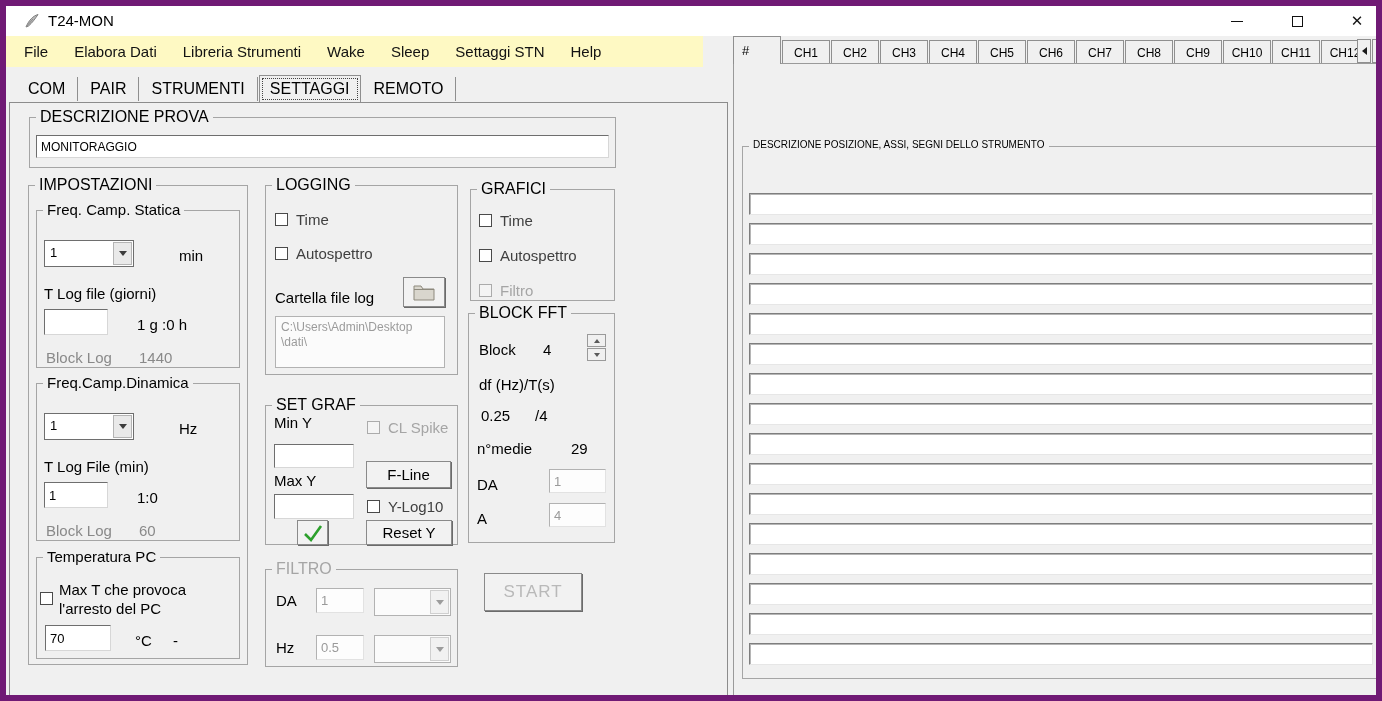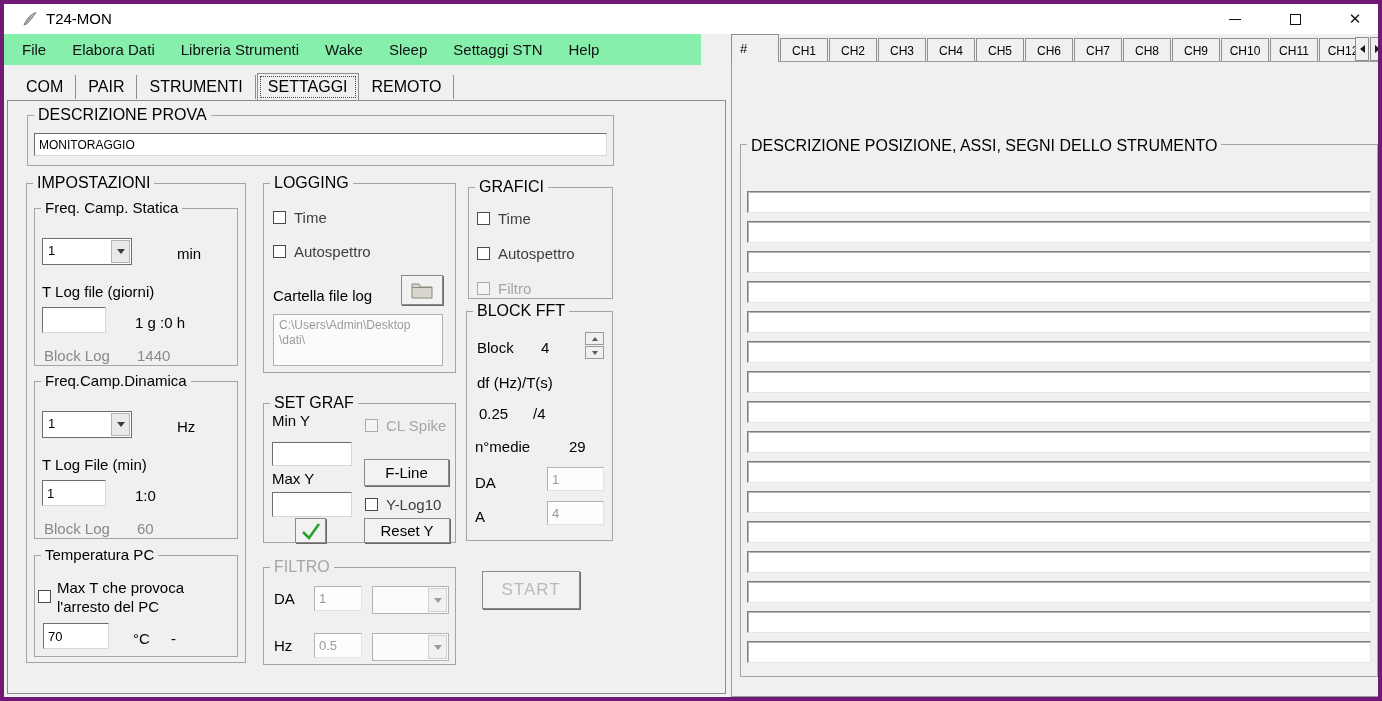--- a/index.html
+++ b/index.html
@@ -1,31 +1,31 @@
 <!DOCTYPE html>
 <html><head>
 <meta charset="utf-8">
 <style>
   * { margin:0; padding:0; box-sizing:border-box; }
   body { font-family:"Liberation Sans", sans-serif; background:#c8c8c8; }
   .window {
     position:relative; width:1382px; height:701px; background:#f0f0f0;
-    border:4px solid #701a75; overflow:hidden;
+    border:6px solid #701a75; overflow:hidden;
   }
   
   .titlebar { position:absolute; left:0; top:0; width:1378px; height:30px; background:#ffffff; }
   .title-icon { position:absolute; left:18px; top:7px; }
   .title-text { position:absolute; left:42px; top:6px; font-size:15px; color:#000; }
   .winbtn { position:absolute; top:0; width:46px; height:30px; display:flex; align-items:center; justify-content:center; font-size:15px; color:#111; }
   .btn-min { left:1208px; } .btn-max { left:1268px; } .btn-close { left:1328px; }
   .maxglyph { width:11px; height:11px; border:1px solid #111; }
   .minglyph { width:12px; height:0; border-top:1px solid #111; }
 
   
-  .menubar { position:absolute; left:0; top:30px; width:697px; height:31px; background:#86efac; display:flex; align-items:center; }
+  .menubar { position:absolute; left:0; top:30px; width:697px; height:31px; background:#fef9c3; display:flex; align-items:center; }
   .menu-item { font-size:15px; color:#121212; padding:5px 13px; white-space:nowrap; }
   .menu-item:first-child { margin-left:5px; }
 
   
   .tabstrip { position:absolute; left:10px; top:69px; height:27px; display:flex; align-items:center; }
   .tab { font-size:16px; color:#000; padding:2px 12px; border-right:1px solid #8f8f8f; line-height:20px; }
   .tab.selected { border:1px solid #8f8f8f; outline:1px dotted #444; outline-offset:-4px; background:#f0f0f0; padding:3px 10px; margin:0 1px; }
 
   
   .left-panel { position:absolute; left:3px; top:96px; width:719px; height:594px; border:1px solid #8c8c8c; background:#f0f0f0; }
@@ -35,21 +35,21 @@
   .chstrip { position:absolute; left:727px; top:30px; width:651px; height:28px; overflow:hidden; }
   .ch-tab { position:absolute; top:4px; height:24px; width:48px; border:1px solid #8f8f8f; border-bottom:none; background:#f0f0f0; font-size:12px; color:#000; display:flex; align-items:center; justify-content:center; }
   .ch-tab.selected { top:0; height:28px; justify-content:flex-start; padding-left:8px; font-size:13px; z-index:3; }
   .ch-scroll { position:absolute; top:33px; width:14px; height:24px; background:#f0f0f0; border:1px solid #8f8f8f; display:flex; align-items:center; justify-content:center; z-index:4; }
   .tri-left { width:0; height:0; border-top:4px solid transparent; border-bottom:4px solid transparent; border-right:5px solid #1a1a1a; }
   .tri-right { width:0; height:0; border-top:4px solid transparent; border-bottom:4px solid transparent; border-left:5px solid #1a1a1a; }
 
   
   .fs { position:absolute; border:1px solid #a5a5a5; }
   .fs-legend { position:absolute; top:-10px; left:6px; background:#f0f0f0; padding:0 4px; font-size:16px; color:#000; white-space:nowrap; }
-  .fs-legend.small { font-size:16px; top:-8px; }
+  .fs-legend.small { font-size:10px; top:-8px; }
   .fs-legend.gray, .gray-text { color:#a5a5a5; }
 
   .lbl { position:absolute; font-size:15px; color:#000; white-space:nowrap; }
   .lbl.dim { color:#898989; }
 
   
   .inp { position:absolute; background:#fff; border:1px solid; border-color:#6e6e6e #d7d7d7 #d7d7d7 #6e6e6e; font-family:inherit; font-size:13px; color:#000; padding:2px 4px; outline:none; }
   .inp.disabled { border-color:#b2b2b2 #e2e2e2 #e2e2e2 #b2b2b2; color:#9a9a9a; background:#fdfdfd; }
   .pathbox { position:absolute; background:#fbfbfb; border:1px solid #b2b2b2; font-size:12px; color:#9b9b9b; padding:3px 5px; line-height:15px; }
 

